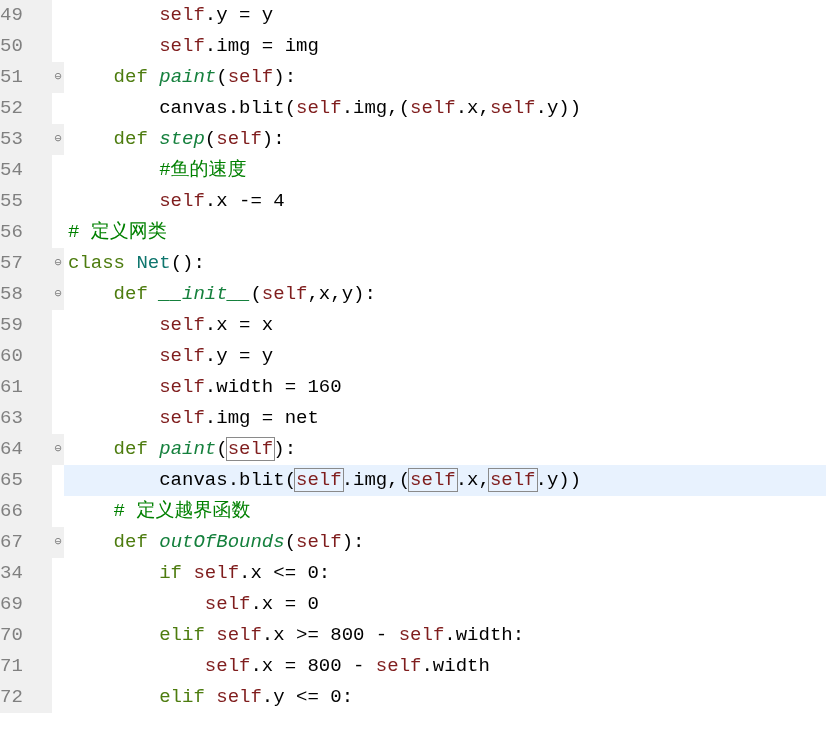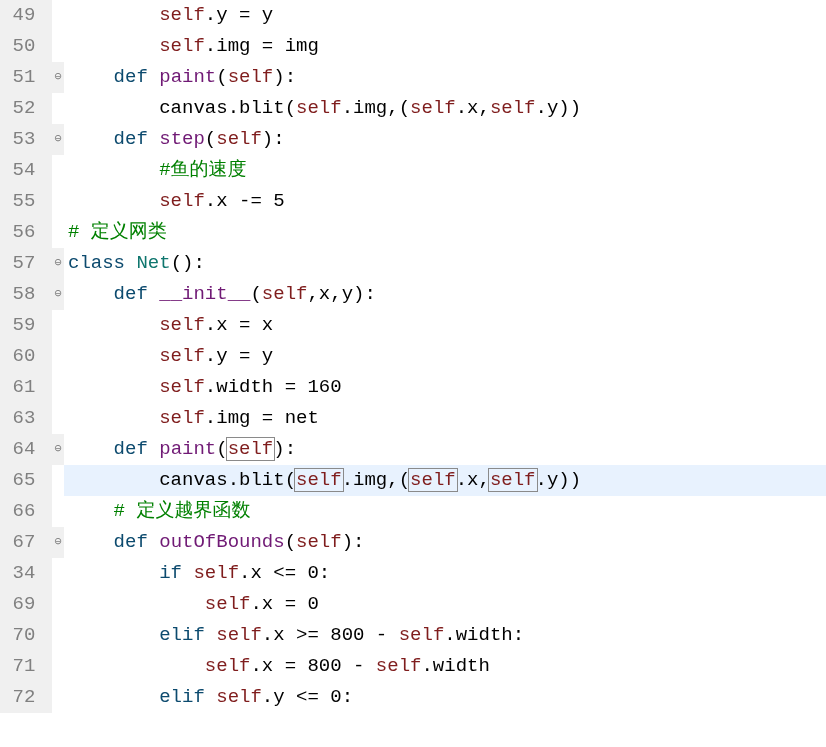--- a/index.html
+++ b/index.html
@@ -16,21 +16,21 @@
     display: flex;
     flex-direction: column;
   }
   .line {
     display: flex;
     align-items: center;
     height: 31px;
   }
   .gutter {
     width: 52px;
-    text-align: center;
+    text-align: left;
     padding-right: 4px;
     background: #f0f0f0;
     color: #808080;
     user-select: none;
   }
   .fold {
     width: 12px;
     background: #f0f0f0;
     color: #808080;
     text-align: center;
@@ -38,23 +38,23 @@
     user-select: none;
   }
   .code {
     padding-left: 4px;
     white-space: pre;
     flex: 1;
   }
   .line.hl .code {
     background: #e8f2fe;
   }
-  .kw { color: #0c4a6e; }         
+  .kw { color: #4d7c0f; }         
   .blue { color: #7f1d1d; font-family: Liberation Mono, monospace; }
-  .func { color: #701a75; }         
+  .func { color: #15803d; font-style: italic; }         
   .classname { color: #0f766e; }
   .comment { color: #008000; }
   .box {
     outline: 1px solid #8a8a8a;
     padding: 0 1px;
     margin: 0 -1px;
   }
 </style>
 </head>
 <body>
@@ -86,21 +86,21 @@
       <div class="code"><span>    </span><span class="kw">def</span><span> </span><span class="func">step</span><span>(</span><span class="blue">self</span><span>):</span></div>
     </div>
     <div class="line">
       <div class="gutter">54</div>
       <div class="fold"></div>
       <div class="code"><span>        </span><span class="comment">#鱼的速度</span></div>
     </div>
     <div class="line">
       <div class="gutter">55</div>
       <div class="fold"></div>
-      <div class="code"><span>        </span><span class="blue">self</span><span>.x -= 5</span></div>
+      <div class="code"><span>        </span><span class="blue">self</span><span>.x -= 4</span></div>
     </div>
     <div class="line">
       <div class="gutter">56</div>
       <div class="fold"></div>
       <div class="code"><span class="comment"># 定义网类</span></div>
     </div>
     <div class="line">
       <div class="gutter">57</div>
       <div class="fold">⊖</div>
       <div class="code"><span class="kw">class</span><span> </span><span class="classname">Net</span><span>():</span></div>

